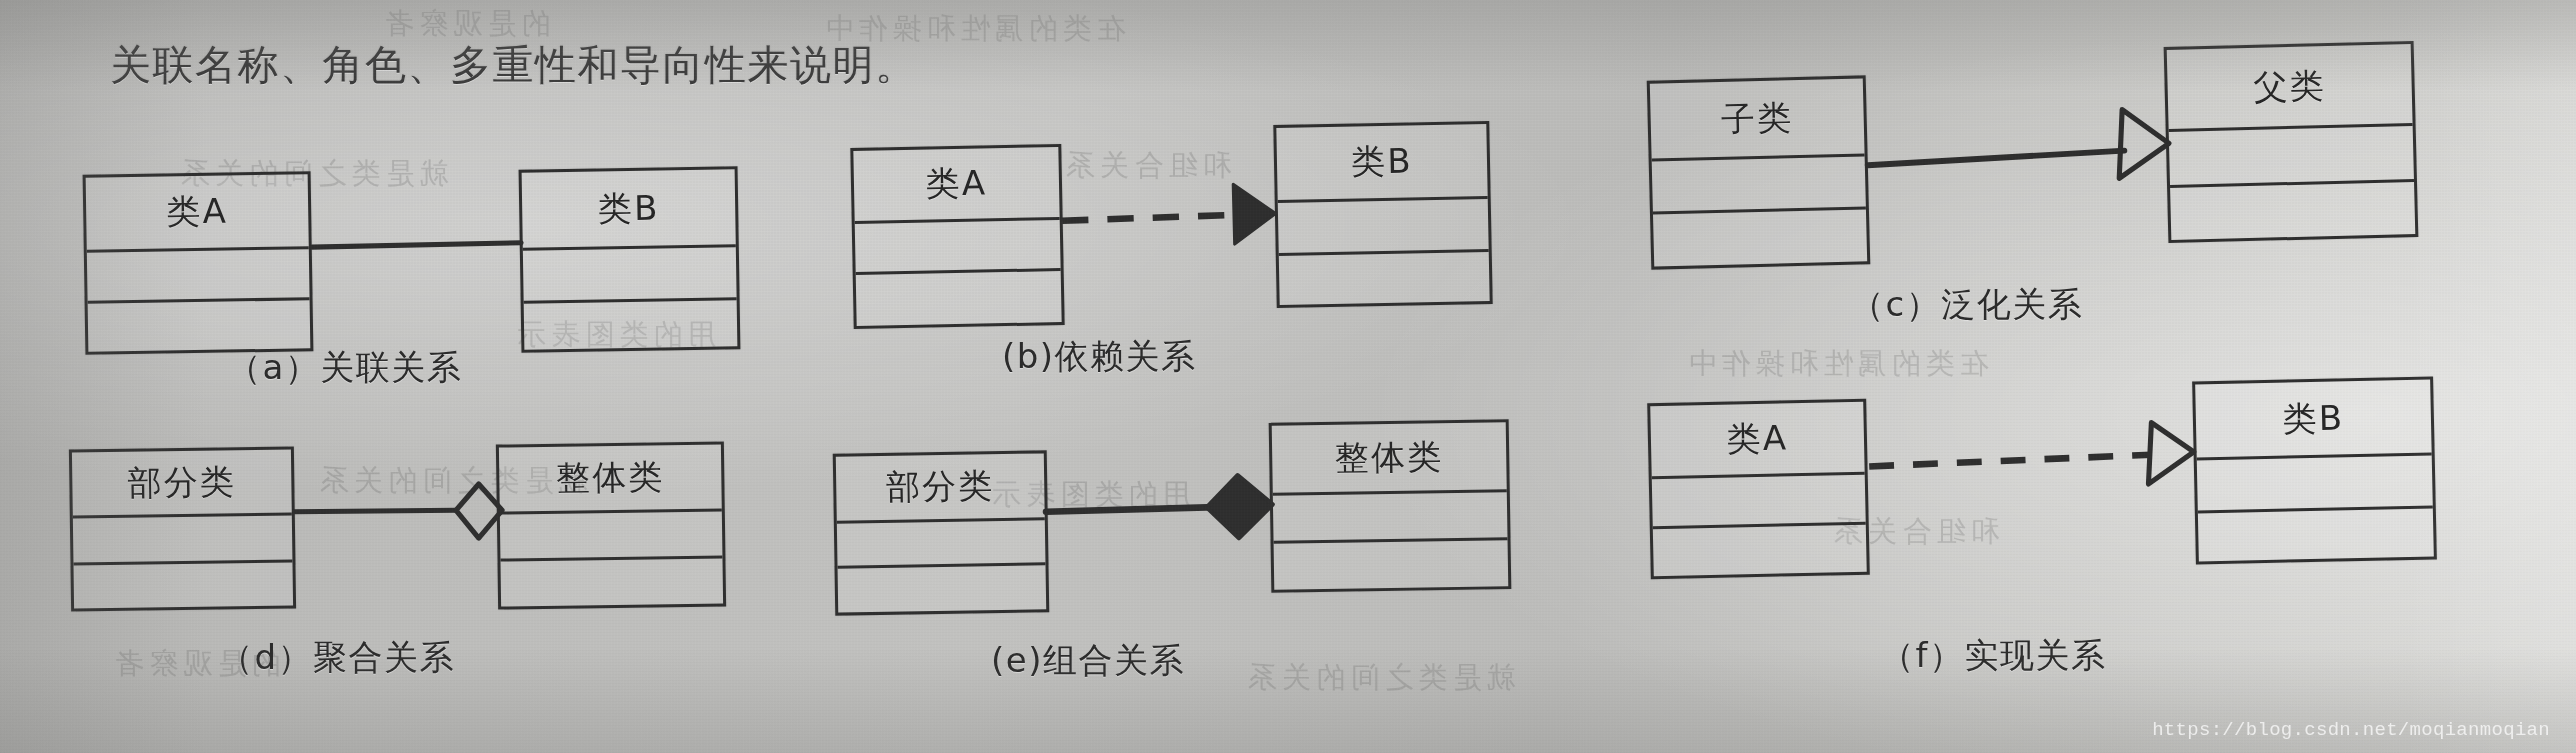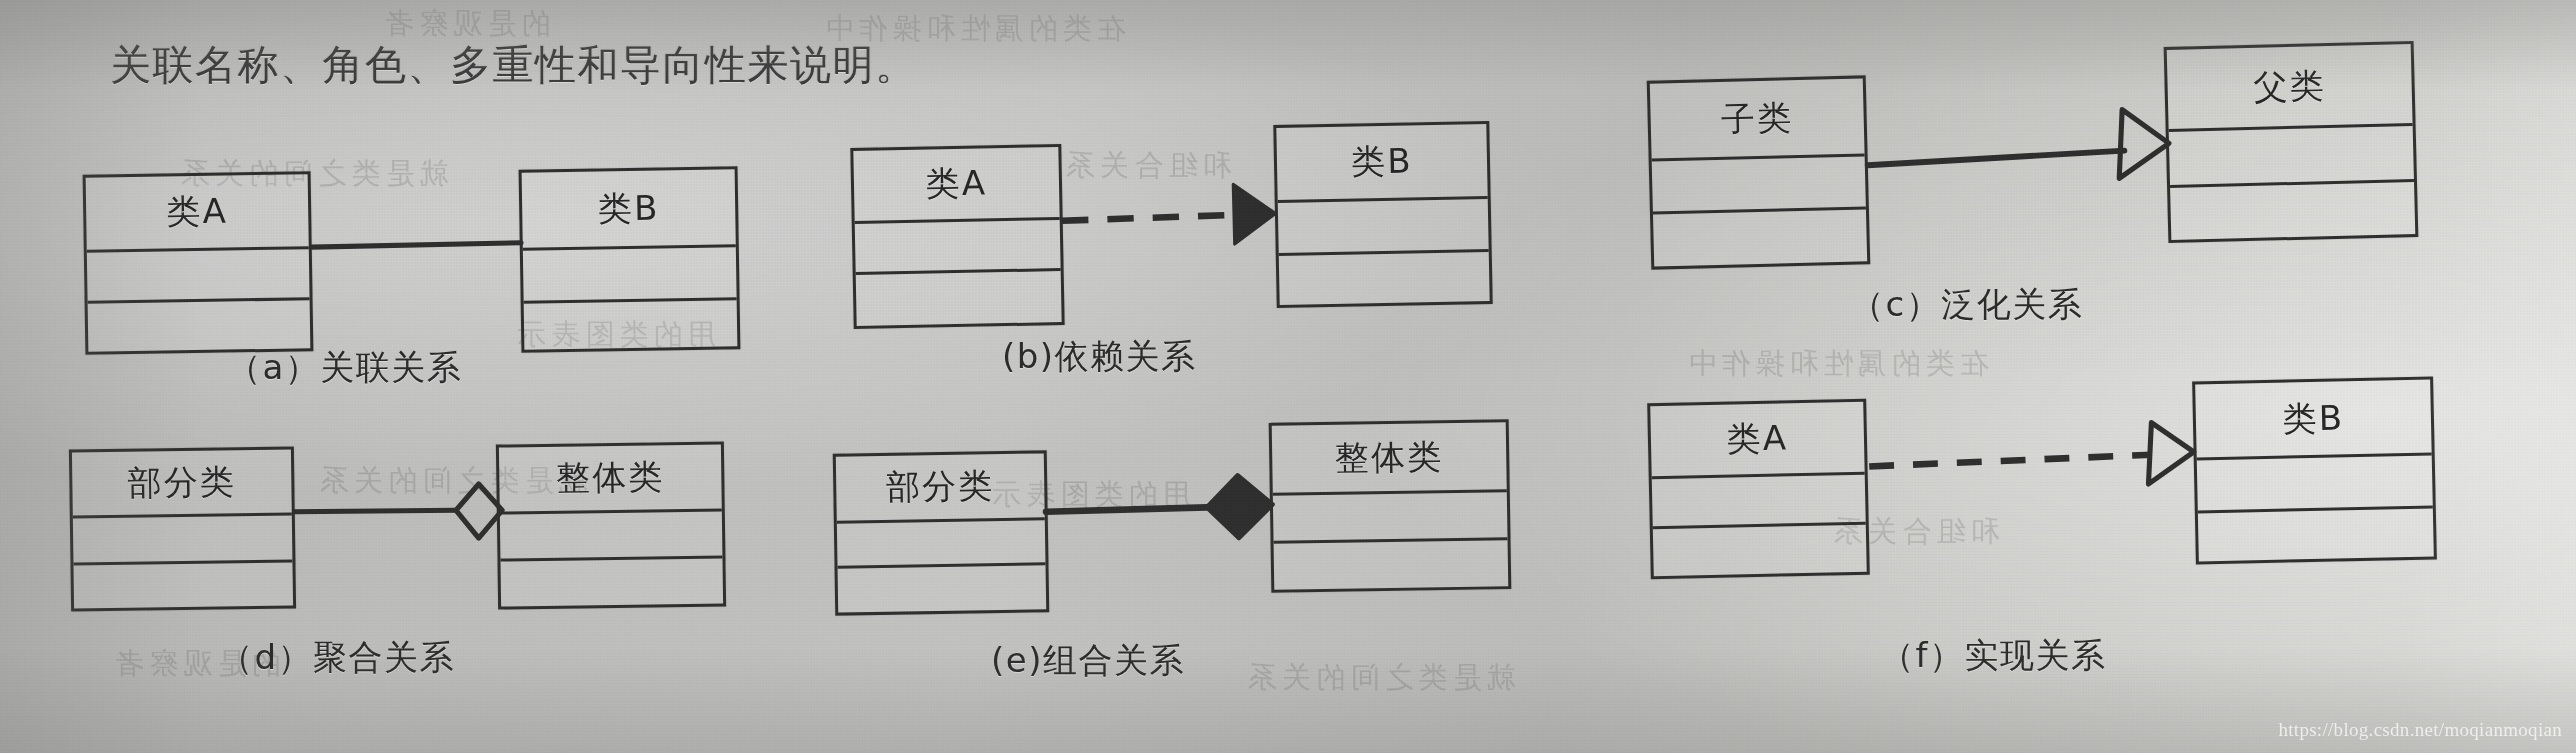--- a/index.html
+++ b/index.html
@@ -97,26 +97,26 @@
     position:absolute;
     font-size:34px;
     color:#2b2b2b;
     white-space:nowrap;
     letter-spacing:1.5px;
     text-shadow:0 0.7px 0.7px rgba(255,255,255,.45);
   }
 
   .watermark{
     position:absolute;
-    right:14px;
+    right:26px;
     bottom:11.7px;
     font-size:19px;
     color:rgba(250,250,250,0.78);
     letter-spacing:0.3px;
-    font-family:Liberation Serif, serif;
+    font-family:Liberation Mono, monospace;
     white-space:nowrap;
   }
 </style>
 </head>
 <body>
 
 <div id="page">
   <div class="paper"></div>
 
   <div class="ghost" style="left:380px;  top:4.4px;">的是观察者</div>

